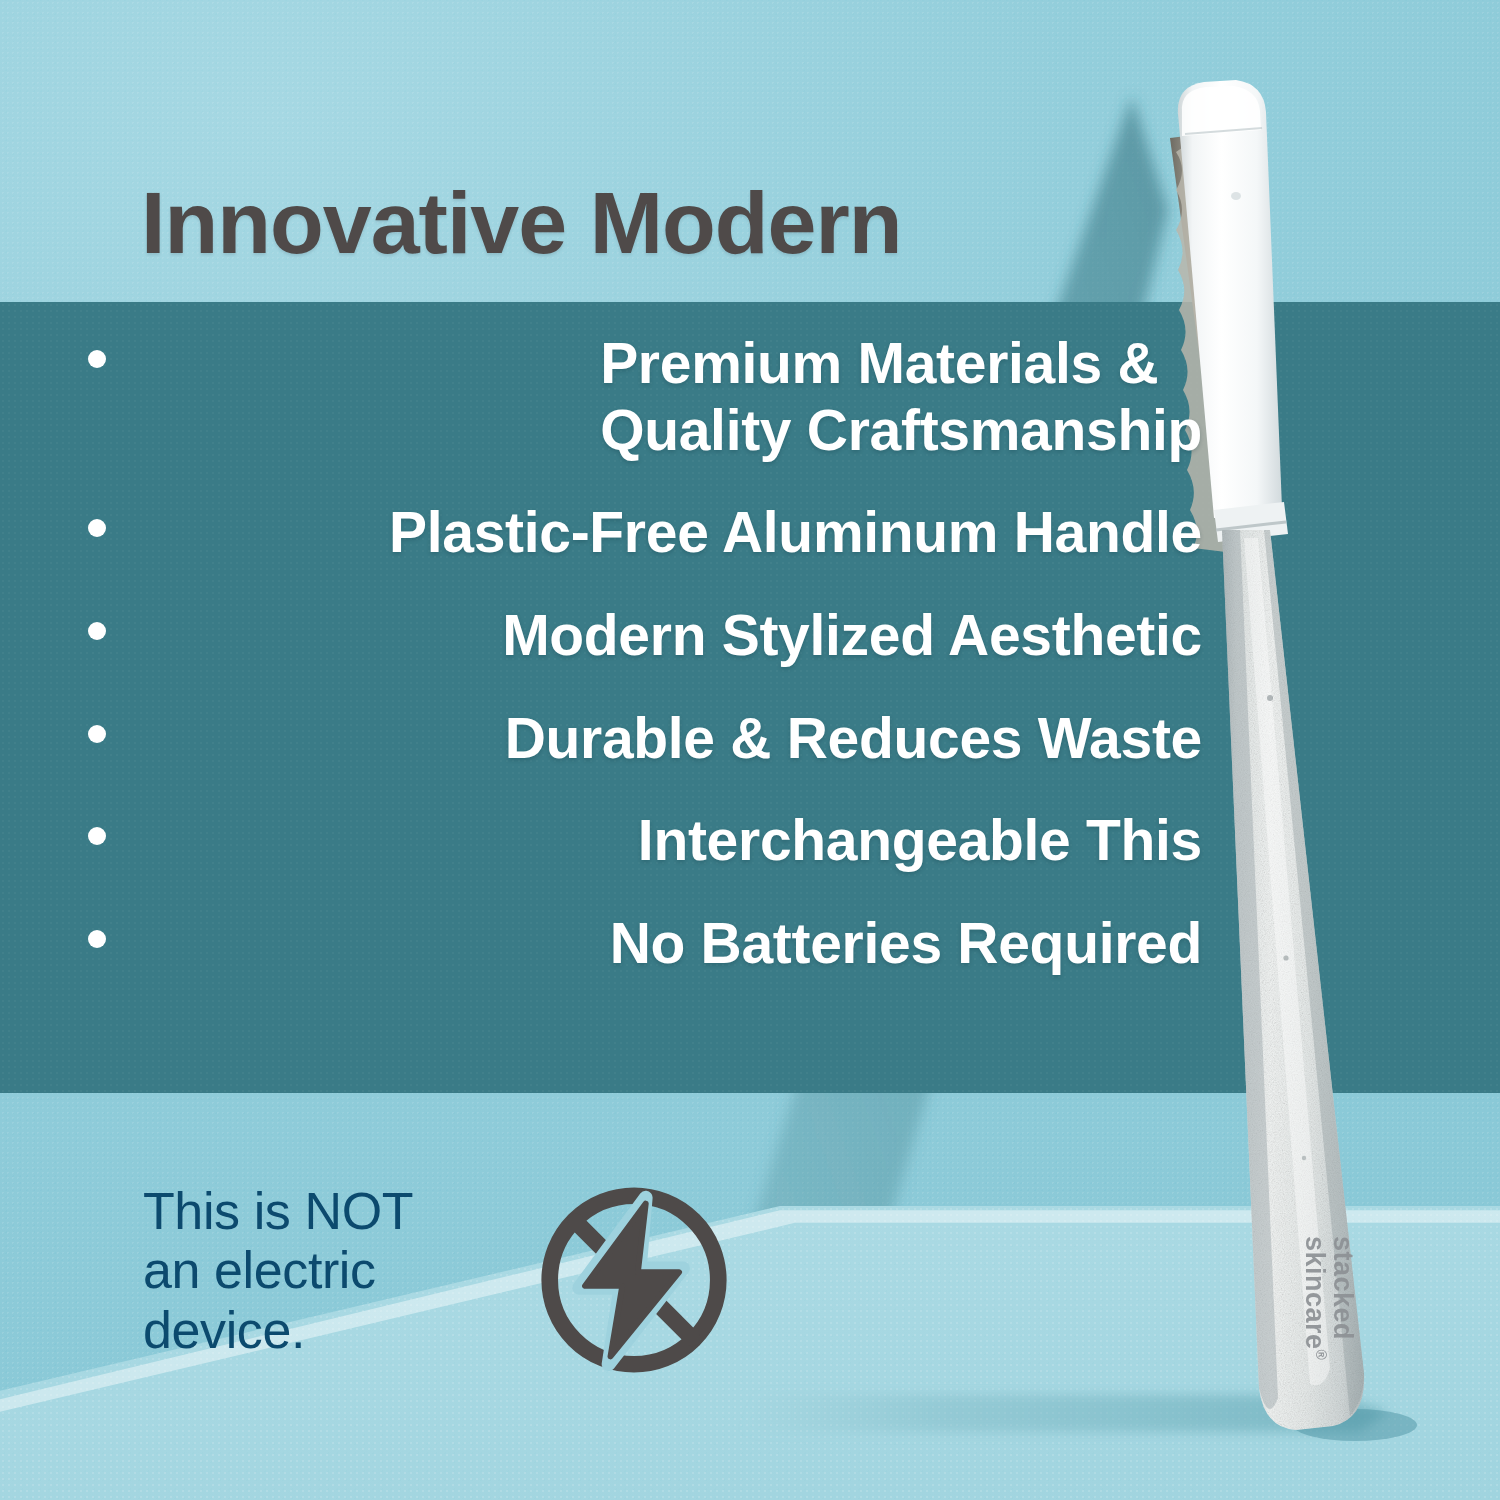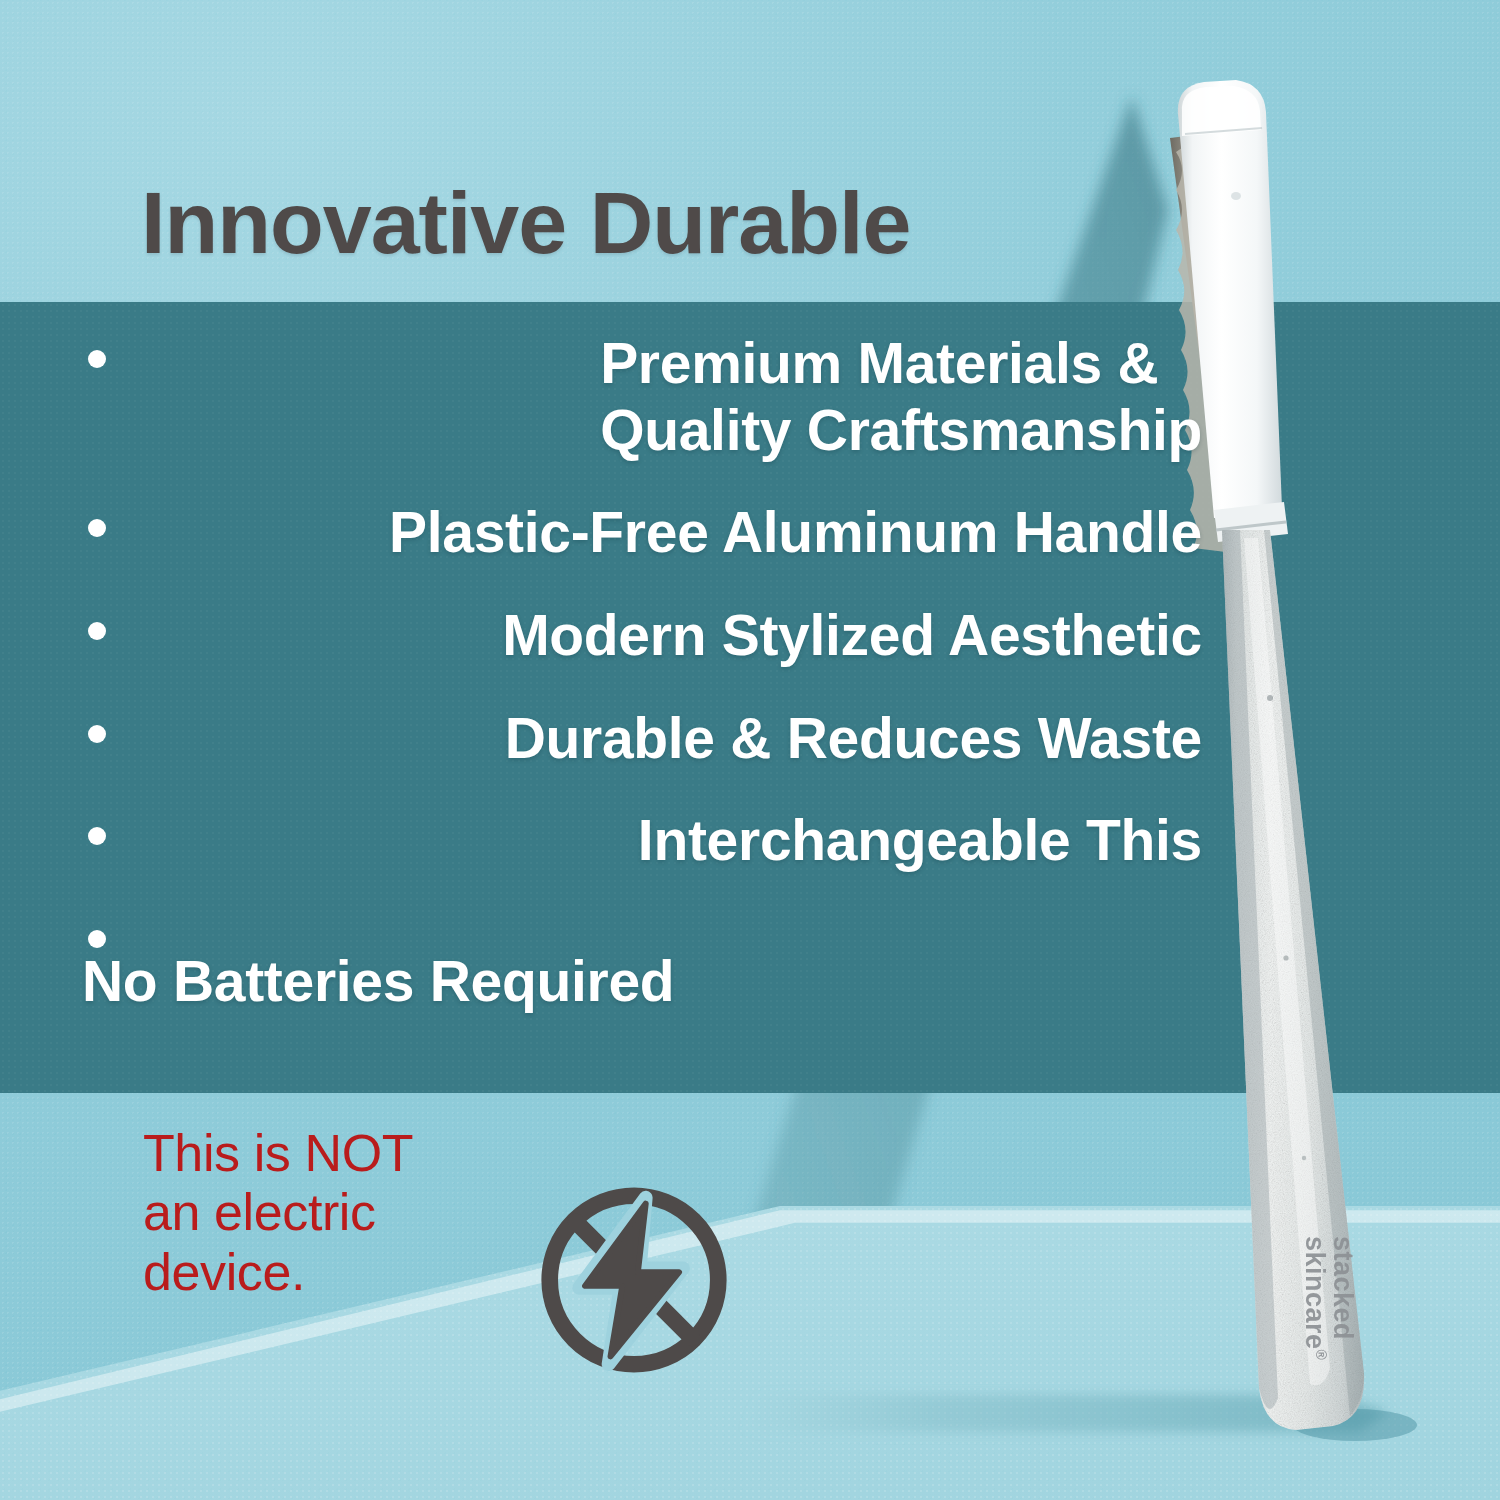--- a/index.html
+++ b/index.html
@@ -101,45 +101,45 @@
     position:absolute;
     left:82px; top:330px;
     width:1120px;
   }
   .bullet-row{
     display:flex;
     align-items:flex-start;
     margin-bottom:36px;
     justify-content:space-between;
   }
-  .bullet-row:last-child{ margin-bottom:0;flex-direction:column; }
+  .bullet-row:last-child{ margin-bottom:0; }
   .bullet-dot{
     flex:0 0 auto;
     width:18px; height:18px;
     border-radius:50%;
     background:#ffffff;
     margin:20px 44px 0 6px;
   }
   .bullet-text{
     font-size:57px;
     font-weight:bold;
     line-height:1.17;
     color:#ffffff;
     letter-spacing:-.3px;
     text-shadow:0 2px 4px rgba(0,40,50,.22);
   }
 
   
   .note{
     position:absolute;
-    left:143px; top:1124px;
+    left:143px; top:1182px;
     font-size:52px;
     line-height:1.14;
     font-weight:normal;
-    color:#b91c1c;
+    color:#0c4a6e;
     letter-spacing:-.4px;
   }
 
   .no-electric-icon{
     position:absolute;
     left:536px; top:1182px;
     width:196px; height:196px;
   }
 
   
@@ -287,21 +287,21 @@
     <circle cx="152" cy="620" r="3" fill="#6f7a7d" opacity=".5"></circle>
     <circle cx="168" cy="880" r="2.6" fill="#6f7a7d" opacity=".45"></circle>
     <circle cx="186" cy="1080" r="2.2" fill="#6f7a7d" opacity=".4"></circle>
   </svg>
 
   <div class="brand">
     <div>stacked</div>
     <div><span>skincare</span><span class="r">®</span></div>
   </div>
 
-  <div class="headline">Innovative Durable</div>
+  <div class="headline">Innovative Modern</div>
 
   <div class="bullets">
 
     <div class="bullet-row">
       <span class="bullet-dot"></span>
       <span class="bullet-text">Premium Materials &amp;<br>Quality Craftsmanship</span>
     </div>
 
     <div class="bullet-row">
       <span class="bullet-dot"></span>

